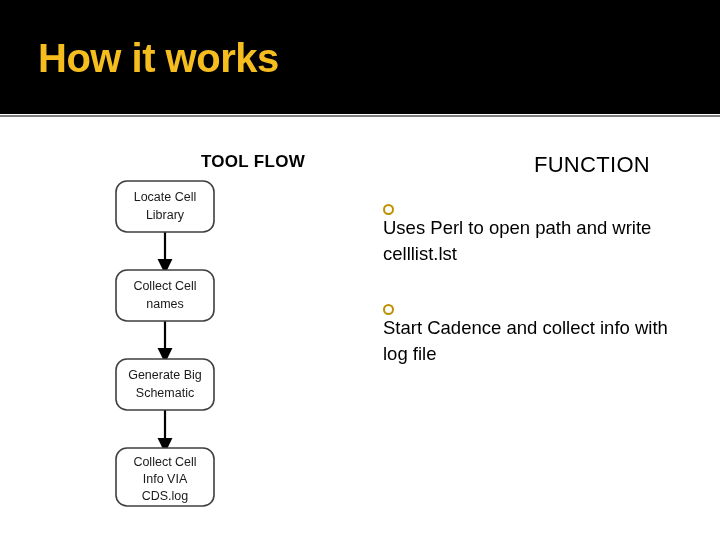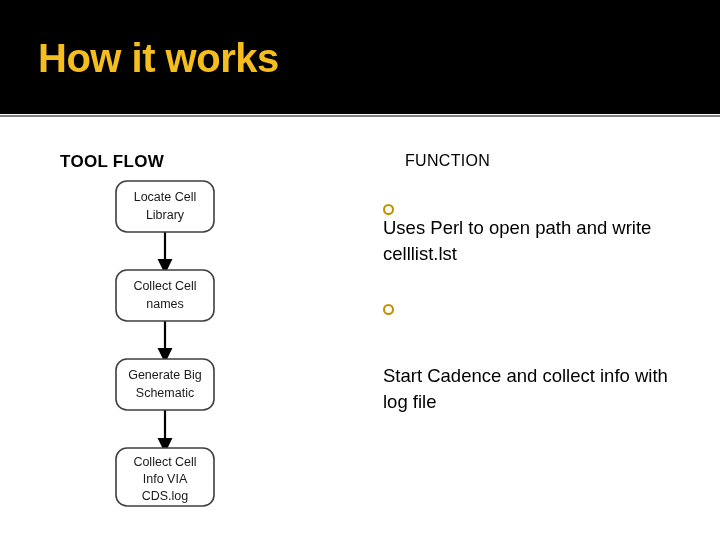--- a/index.html
+++ b/index.html
@@ -50,35 +50,35 @@
     height: 2px;
     background: #7f7f7f;
   }
 
   
   .col-head {
     position: absolute;
     font-family: "Liberation Sans", sans-serif;
     color: #000000;
     white-space: nowrap;
-    text-align: left;
+    text-align: right;
   }
   .col-head.tool {
     left: 60px;
     top: 152px;
     width: 245px;
     font-size: 17px;
     font-weight: bold;
     letter-spacing: 0.3px;
   }
   .col-head.func {
     left: 405px;
     top: 152px;
     width: 245px;
-    font-size: 16px;
+    font-size: 22px;
     font-weight: normal;
     letter-spacing: 0.3px;
   }
 
   
   .flow {
     position: absolute;
     left: 104px;
     top: 175px;
     width: 140px;
@@ -99,21 +99,21 @@
     top: 196px;
     width: 310px;
   }
   .bullet-item {
     position: relative;
     display: flex;
     align-items: flex-start;
     margin-bottom: 28px;
     flex-direction: column;
   }
-  .bullet-item:last-child { margin-bottom: 8px; gap: 48px; }
+  .bullet-item:last-child { margin-bottom: 8px; }
 
   .bullet-marker {
     flex: 0 0 auto;
     width: 11px;
     height: 11px;
     margin-top: 8px;
     margin-right: 13px;
     border: 2px solid #bf9000;
     border-radius: 50%;
     box-sizing: border-box;

